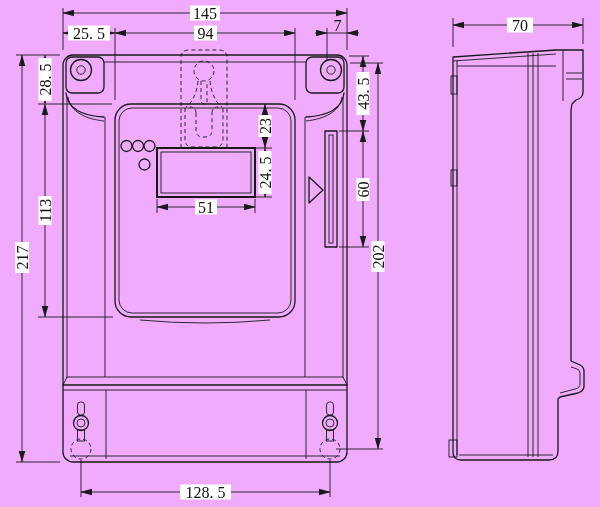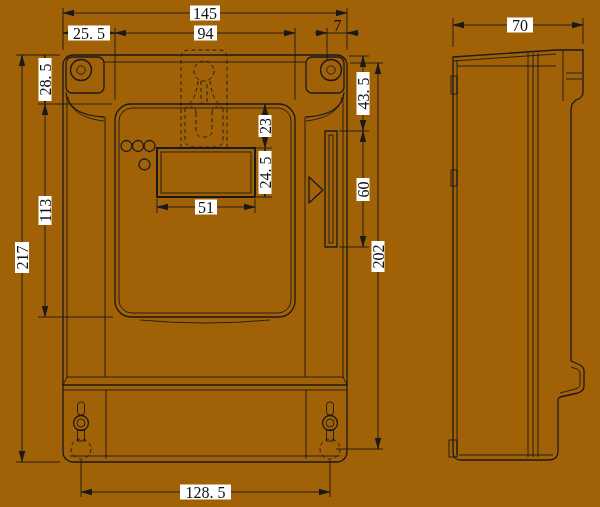--- a/index.html
+++ b/index.html
@@ -1,16 +1,16 @@
 <!DOCTYPE html>
 <html><head>
 <meta charset="utf-8">
 <style>
   html,body{margin:0;padding:0;background:#ffffff;}
-  .stage{width:600px;height:507px;position:relative;background:#a16207;}
+  .stage{width:600px;height:507px;position:relative;background:#f0abfc;}
   svg{display:block;}
   .obj{stroke:#1a1a1a;stroke-width:1.3;fill:none;stroke-linejoin:round;stroke-linecap:round;}
   .thin{stroke:#1a1a1a;stroke-width:0.9;fill:none;}
   .hid{stroke:#1a1a1a;stroke-width:0.9;fill:none;stroke-dasharray:4 3;}
   .diml{stroke:#1a1a1a;stroke-width:0.9;fill:none;}
   .dim-text{font-family:"Liberation Serif","DejaVu Serif",serif;font-size:16px;fill:#111;}
   .bg{fill:#ffffff;stroke:none;}
 </style>
 </head>
 <body>

